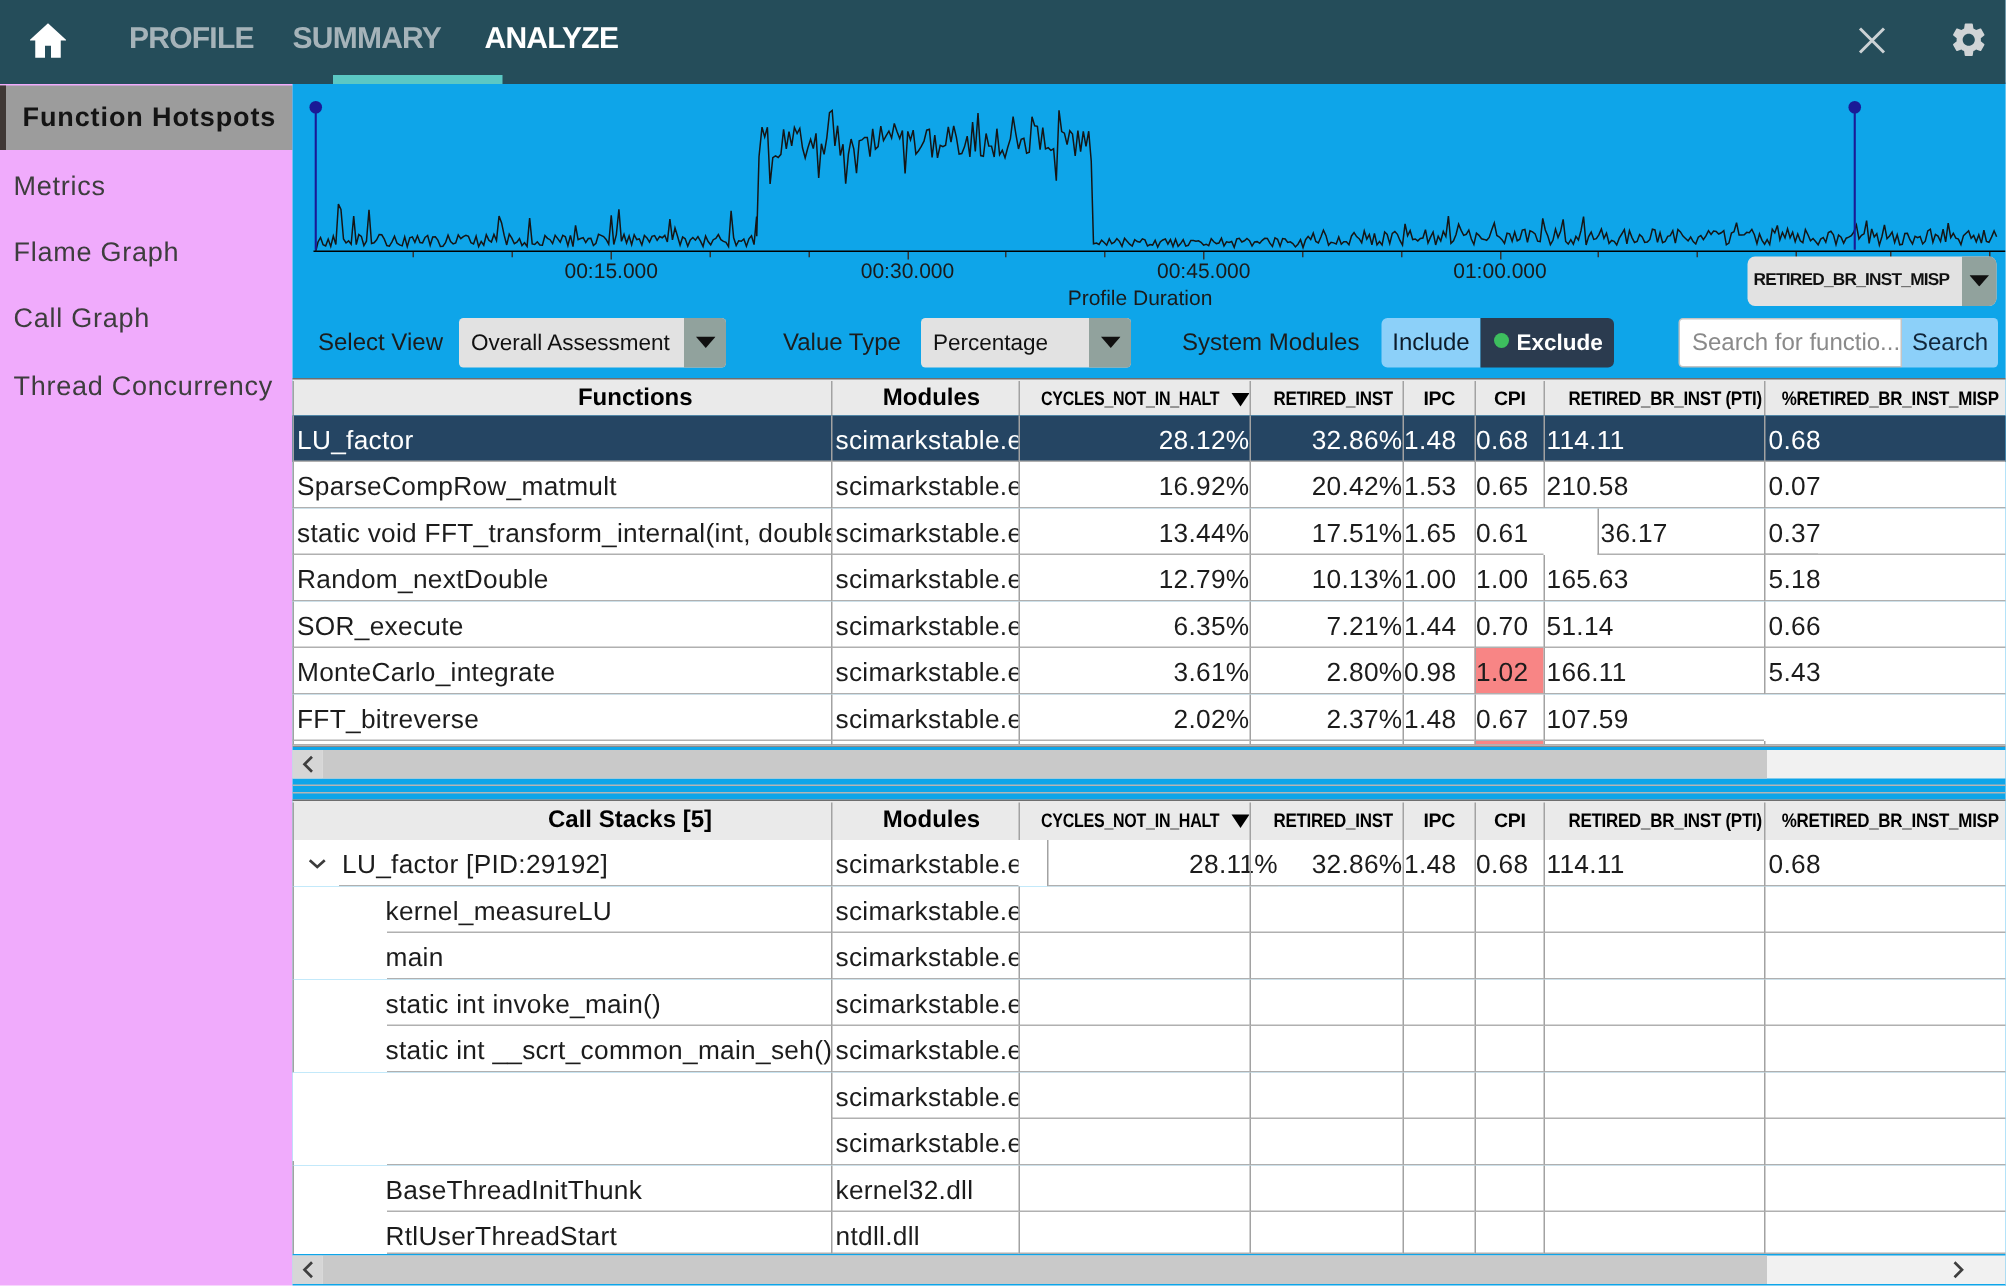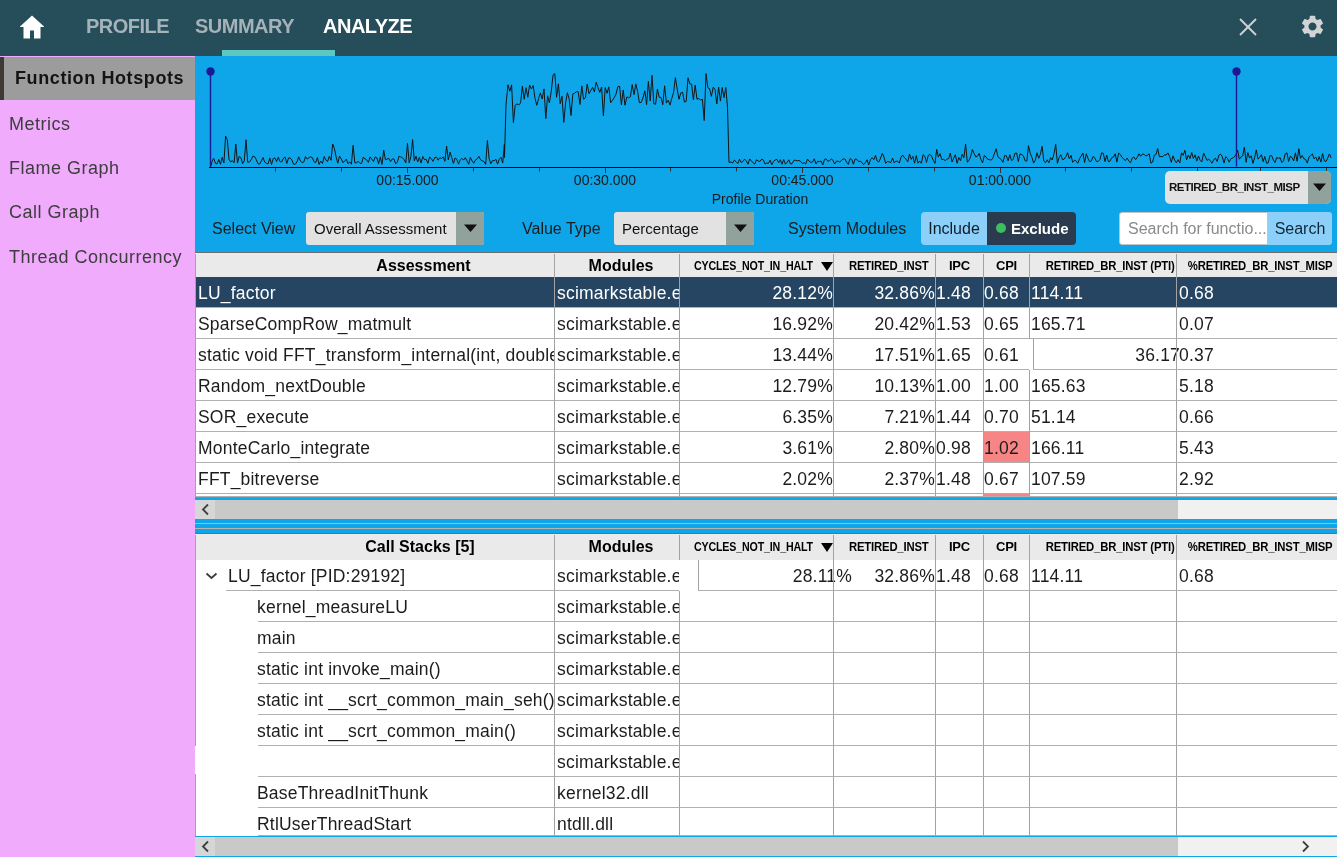--- a/index.html
+++ b/index.html
@@ -137,21 +137,21 @@
           <polygon points="0,0.5 13,0.5 6.5,8" fill="#101010"></polygon>
         </svg></div>
     </div>
 <div class="flabel" style="left:593px">System Modules</div>
 <div id="include">Include</div>
 <div id="exclude"><span class="dot"></span>Exclude</div>
 <div id="searchbox">Search for functio...</div>
 <div id="searchbtn">Search</div>
 <div id="t1">
       <div class="hrow" style="top:197px;height:25px">
-        <div class="hcell" style="left:0px;width:359px;padding-left:97px;font-size:16px;letter-spacing:0px">Assessment</div>
+        <div class="hcell" style="left:0px;width:359px;padding-left:97px;font-size:16px;letter-spacing:0px">Functions</div>
         <div class="hcell" style="left:359px;width:125px;padding-left:8px;font-size:16px;letter-spacing:0px">Modules</div>
         <div class="hcell" style="left:484px;width:154px;padding-left:14px;text-align:left"><span class="h" style="transform:scaleX(0.82);transform-origin:left center">CYCLES_NOT_IN_HALT</span><i class="sarr"></i></div>
         <div class="hcell" style="left:638px;width:102px;padding-left:8px"><span class="h">RETIRED_INST</span></div>
         <div class="hcell" style="left:740px;width:48px;">IPC</div>
         <div class="hcell" style="left:788px;width:46px;">CPI</div>
         <div class="hcell" style="left:834px;width:147px;padding-left:6px"><span class="h">RETIRED_BR_INST (PTI)</span></div>
         <div class="hcell" style="left:981px;width:161px;padding-right:9px"><span class="h">%RETIRED_BR_INST_MISP</span></div>
       </div>
       <div class="row sel" style="top:222px;height:31px">
         <div class="cell fn" style="left:0px;width:359px;">LU_factor</div>
@@ -163,31 +163,31 @@
         <div class="cell lf3" style="left:834px;width:147px;">114.11</div>
         <div class="cell lf4" style="left:981px;width:161px;">0.68</div>
       </div>
       <div class="row" style="top:253px;height:31px">
         <div class="cell fn" style="left:0px;width:359px;">SparseCompRow_matmult</div>
         <div class="cell md" style="left:359px;width:125px;"><span class="modtxt">scimarkstable.exe</span></div>
         <div class="cell num" style="left:484px;width:154px;">16.92%</div>
         <div class="cell num" style="left:638px;width:102px;">20.42%</div>
         <div class="cell lf2" style="left:740px;width:48px;">1.53</div>
         <div class="cell lf2" style="left:788px;width:46px;">0.65</div>
-        <div class="cell lf3" style="left:834px;width:147px;">165.71</div>
+        <div class="cell lf3" style="left:834px;width:147px;">210.58</div>
         <div class="cell lf4" style="left:981px;width:161px;">0.07</div>
       </div>
       <div class="row" style="top:284px;height:31px">
         <div class="cell fn" style="left:0px;width:359px;">static void FFT_transform_internal(int, double</div>
         <div class="cell md" style="left:359px;width:125px;"><span class="modtxt">scimarkstable.exe</span></div>
         <div class="cell num" style="left:484px;width:154px;">13.44%</div>
         <div class="cell num" style="left:638px;width:102px;">17.51%</div>
         <div class="cell lf2" style="left:740px;width:48px;">1.65</div>
         <div class="cell lf2" style="left:788px;width:46px;">0.61</div>
-        <div class="cell lf3" style="left:838px;width:147px;text-align:right;">36.17</div>
+        <div class="cell lf3" style="left:870px;width:147px;">36.17</div>
         <div class="cell lf4" style="left:981px;width:161px;">0.37</div>
       </div>
       <div class="row" style="top:315px;height:31px">
         <div class="cell fn" style="left:0px;width:359px;">Random_nextDouble</div>
         <div class="cell md" style="left:359px;width:125px;"><span class="modtxt">scimarkstable.exe</span></div>
         <div class="cell num" style="left:484px;width:154px;">12.79%</div>
         <div class="cell num" style="left:638px;width:102px;">10.13%</div>
         <div class="cell lf2" style="left:740px;width:48px;">1.00</div>
         <div class="cell lf2" style="left:788px;width:46px;">1.00</div>
         <div class="cell lf3" style="left:834px;width:147px;">165.63</div>
@@ -214,21 +214,20 @@
         <div class="cell lf4" style="left:981px;width:161px;">5.43</div>
       </div>
       <div class="row" style="top:408px;height:31px">
         <div class="cell fn" style="left:0px;width:359px;">FFT_bitreverse</div>
         <div class="cell md" style="left:359px;width:125px;"><span class="modtxt">scimarkstable.exe</span></div>
         <div class="cell num" style="left:484px;width:154px;">2.02%</div>
         <div class="cell num" style="left:638px;width:102px;">2.37%</div>
         <div class="cell lf2" style="left:740px;width:48px;">1.48</div>
         <div class="cell lf2" style="left:788px;width:46px;">0.67</div>
         <div class="cell lf3" style="left:834px;width:147px;">107.59</div>
-        <div class="cell lf4" style="left:981px;width:161px;">2.92</div>
       </div>
       <div class="row" style="top:439px;height:4px;border-bottom:1px solid #8a8a8a">
         <div class="cell " style="left:0px;width:359px;"></div>
         <div class="cell " style="left:359px;width:125px;"></div>
         <div class="cell " style="left:484px;width:154px;"></div>
         <div class="cell " style="left:638px;width:102px;"></div>
         <div class="cell " style="left:740px;width:48px;"></div>
         <div class="cell red" style="left:788px;width:46px;"></div>
         <div class="cell " style="left:834px;width:147px;"></div>
         <div class="cell " style="left:981px;width:161px;"></div>
@@ -299,21 +298,20 @@
         <div class="cell fn nb" style="left:0px;width:359px;"><span style="padding-left:59px">static int __scrt_common_main_seh()</span><div class="pline" style="left:62px"></div></div>
         <div class="cell md" style="left:359px;width:125px;"><span class="modtxt">scimarkstable.exe</span></div>
         <div class="cell num" style="left:484px;width:154px;"></div>
         <div class="cell num" style="left:638px;width:102px;"></div>
         <div class="cell lf2" style="left:740px;width:48px;"></div>
         <div class="cell lf2" style="left:788px;width:46px;"></div>
         <div class="cell lf3" style="left:834px;width:147px;"></div>
         <div class="cell lf4" style="left:981px;width:161px;"></div>
       </div>
       <div class="row" style="top:660px;height:31px">
-        <div class="cell fn nb" style="left:0px;width:359px;"><span style="padding-left:59px">static int __scrt_common_main()</span><div class="pline" style="left:62px"></div></div>
         <div class="cell md" style="left:359px;width:125px;"><span class="modtxt">scimarkstable.exe</span></div>
         <div class="cell num" style="left:484px;width:154px;"></div>
         <div class="cell num" style="left:638px;width:102px;"></div>
         <div class="cell lf2" style="left:740px;width:48px;"></div>
         <div class="cell lf2" style="left:788px;width:46px;"></div>
         <div class="cell lf3" style="left:834px;width:147px;"></div>
         <div class="cell lf4" style="left:981px;width:161px;"></div>
       </div>
       <div class="row" style="top:691px;height:31px">
         <div class="cell fn nb" style="left:0px;width:359px;margin-top:28px;"><span style="padding-left:59px">mainCRTStartup</span><div class="pline" style="left:62px"></div></div>

